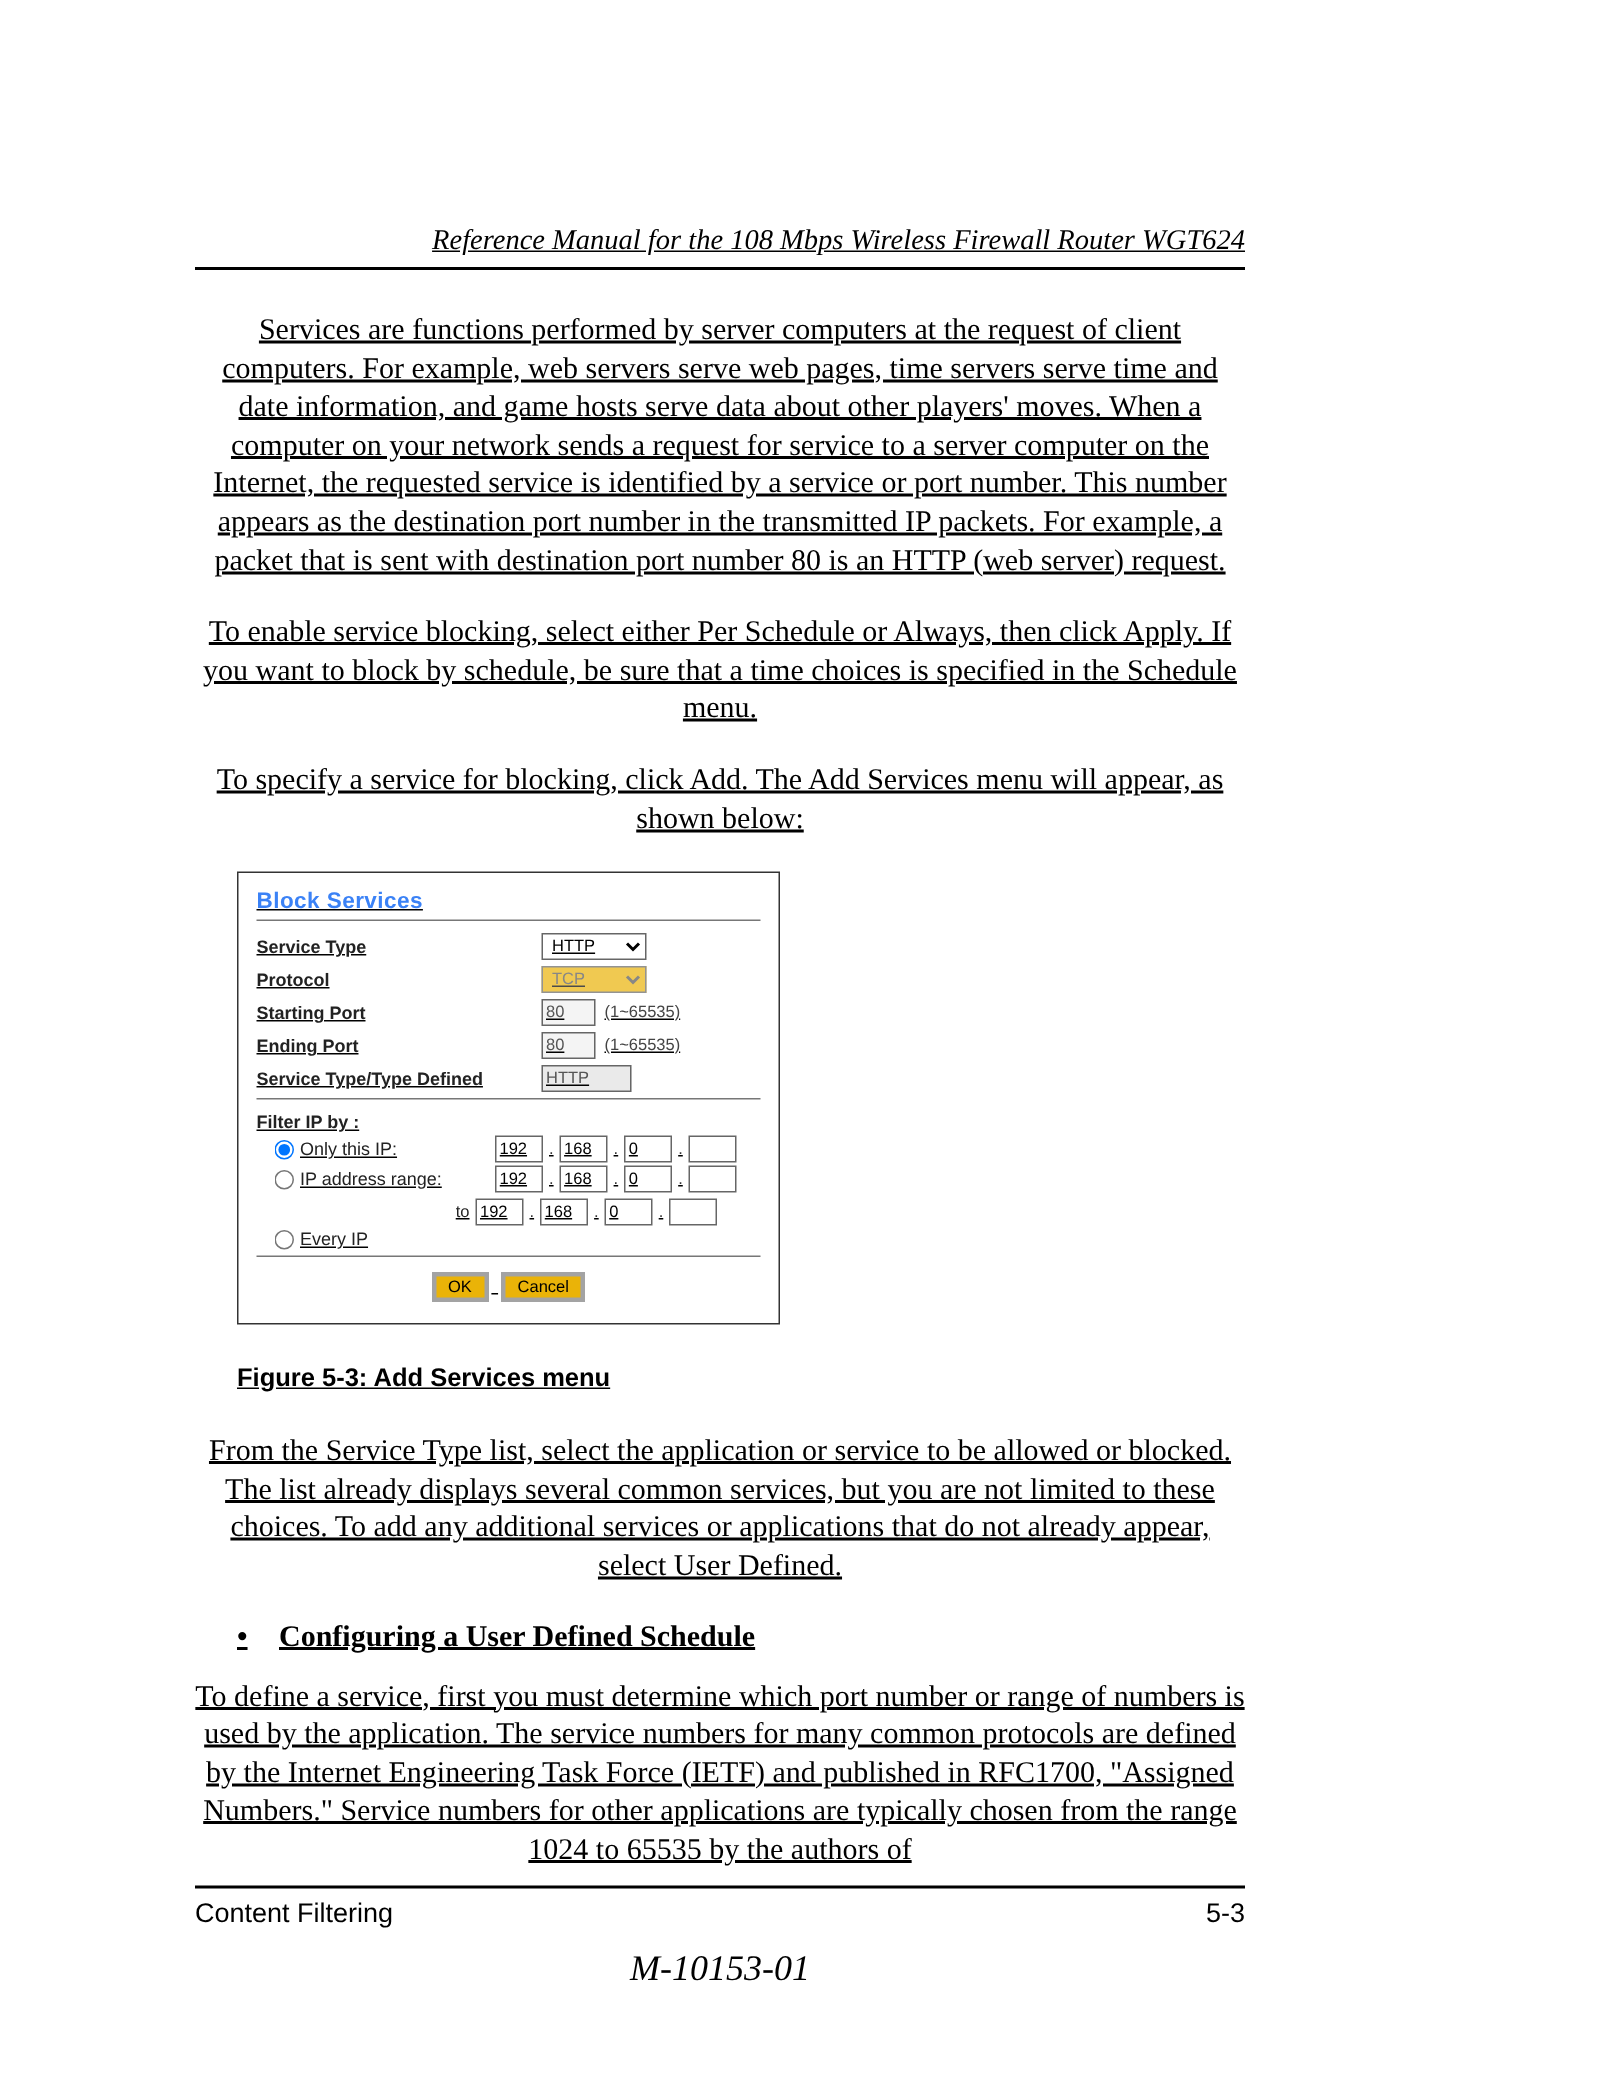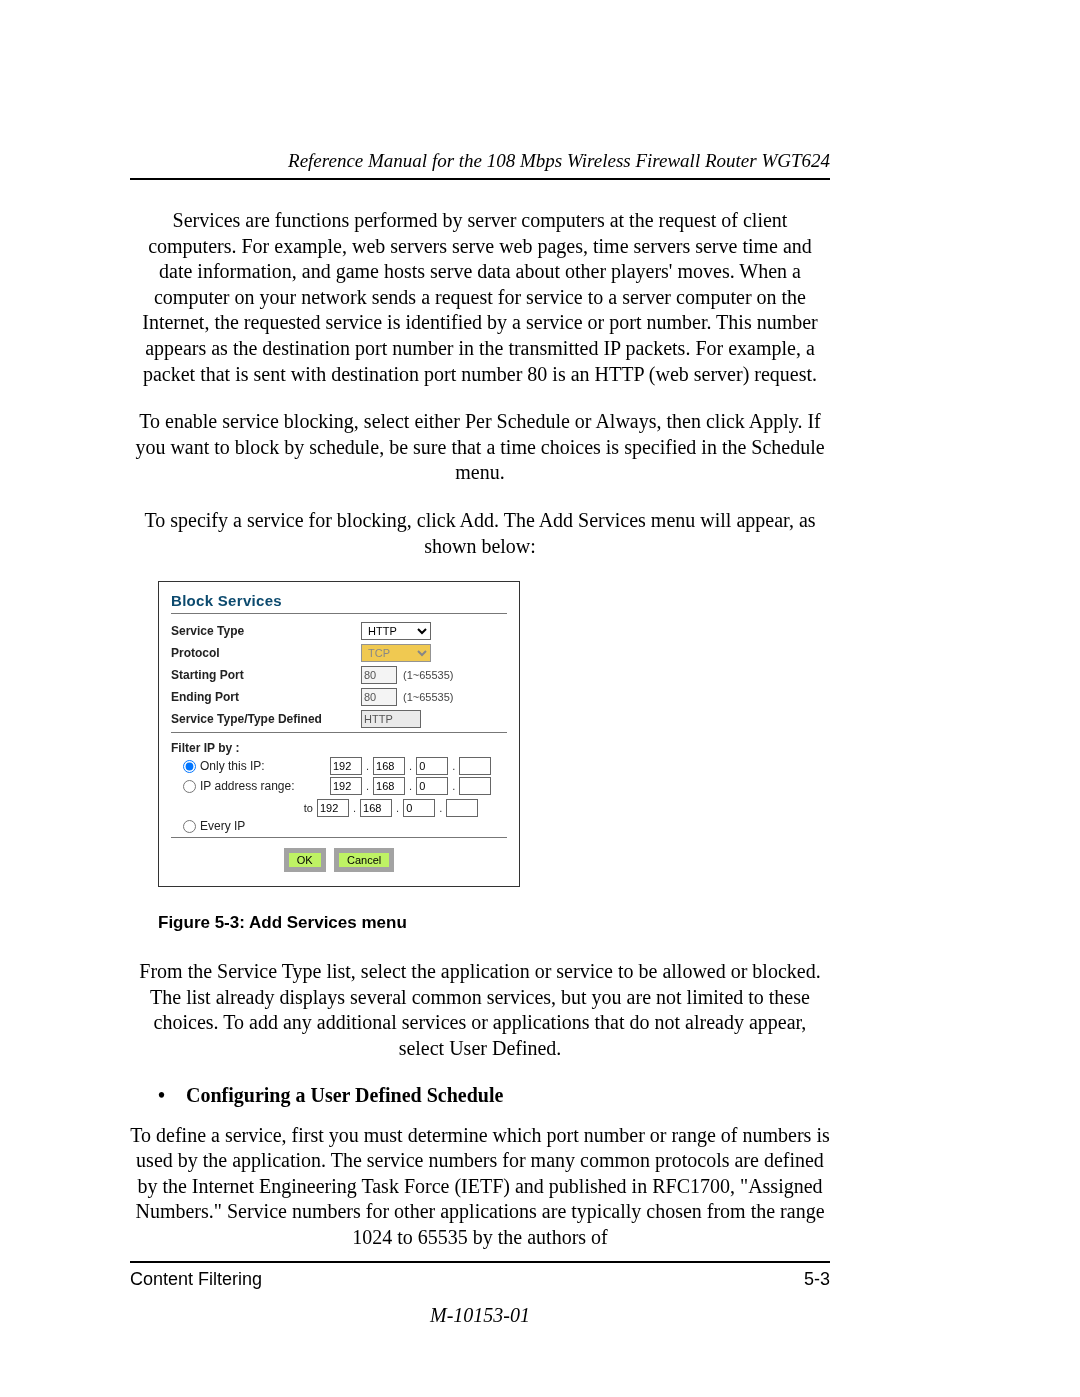--- a/index.html
+++ b/index.html
@@ -8,20 +8,21 @@
     background: #ffffff;
     font-family: "Times New Roman", Times, serif;
     color: #000;
   }
   .page {
     width: 960px;
     height: 1397px;
     position: relative;
     box-sizing: border-box;
     padding: 150px 130px 0 130px;
+    text-decoration: underline;
   }
   .running-head {
     text-align: right;
     font-style: italic;
     font-size: 19px;
     margin-bottom: 6px;
   }
   .head-rule {
     border: none;
     border-top: 2px solid #000;
@@ -39,21 +40,21 @@
   .screenshot {
     width: 362px;
     border: 1px solid #333;
     background: #fff;
     box-sizing: border-box;
     padding: 10px 12px 14px 12px;
     font-family: Arial, Helvetica, sans-serif;
     color: #222;
   }
   .ss-title {
-    color: #0c4a6e;
+    color: #3b82f6;
     font-weight: bold;
     font-size: 15px;
     margin-bottom: 2px;
     letter-spacing: 0.3px;
   }
   .ss-sep {
     border: none;
     border-top: 1px solid #777;
     margin: 4px 0 8px 0;
   }
@@ -149,22 +150,22 @@
     padding-right: 4px;
   }
   .ss-btn-row {
     text-align: center;
     margin-top: 10px;
   }
   .ss-btn {
     font-family: Arial, Helvetica, sans-serif;
     font-size: 11px;
     padding: 1px 8px;
-    border: 5px solid #a3a3a3;
-    background: #bef264;
+    border: 3px solid #a3a3a3;
+    background: #eab308;
     margin: 0 2px;
     text-align: center;
   }
   .figure-caption {
     font-family: Arial, Helvetica, sans-serif;
     font-weight: bold;
     font-size: 17px;
     margin: 26px 0 26px 0;
   }
   .bullet-line {
@@ -193,21 +194,21 @@
   }
   .foot-row {
     display: flex;
     justify-content: space-between;
     font-family: Arial, Helvetica, sans-serif;
     font-size: 18px;
   }
   .doc-num {
     text-align: center;
     font-style: italic;
-    font-size: 20px;
+    font-size: 24px;
     margin-top: 14px;
   }
 </style>
 </head>
 <body>
 
 <div class="page">
 
   <div class="running-head">Reference Manual for the 108 Mbps Wireless Firewall Router WGT624</div>
   <hr class="head-rule">

